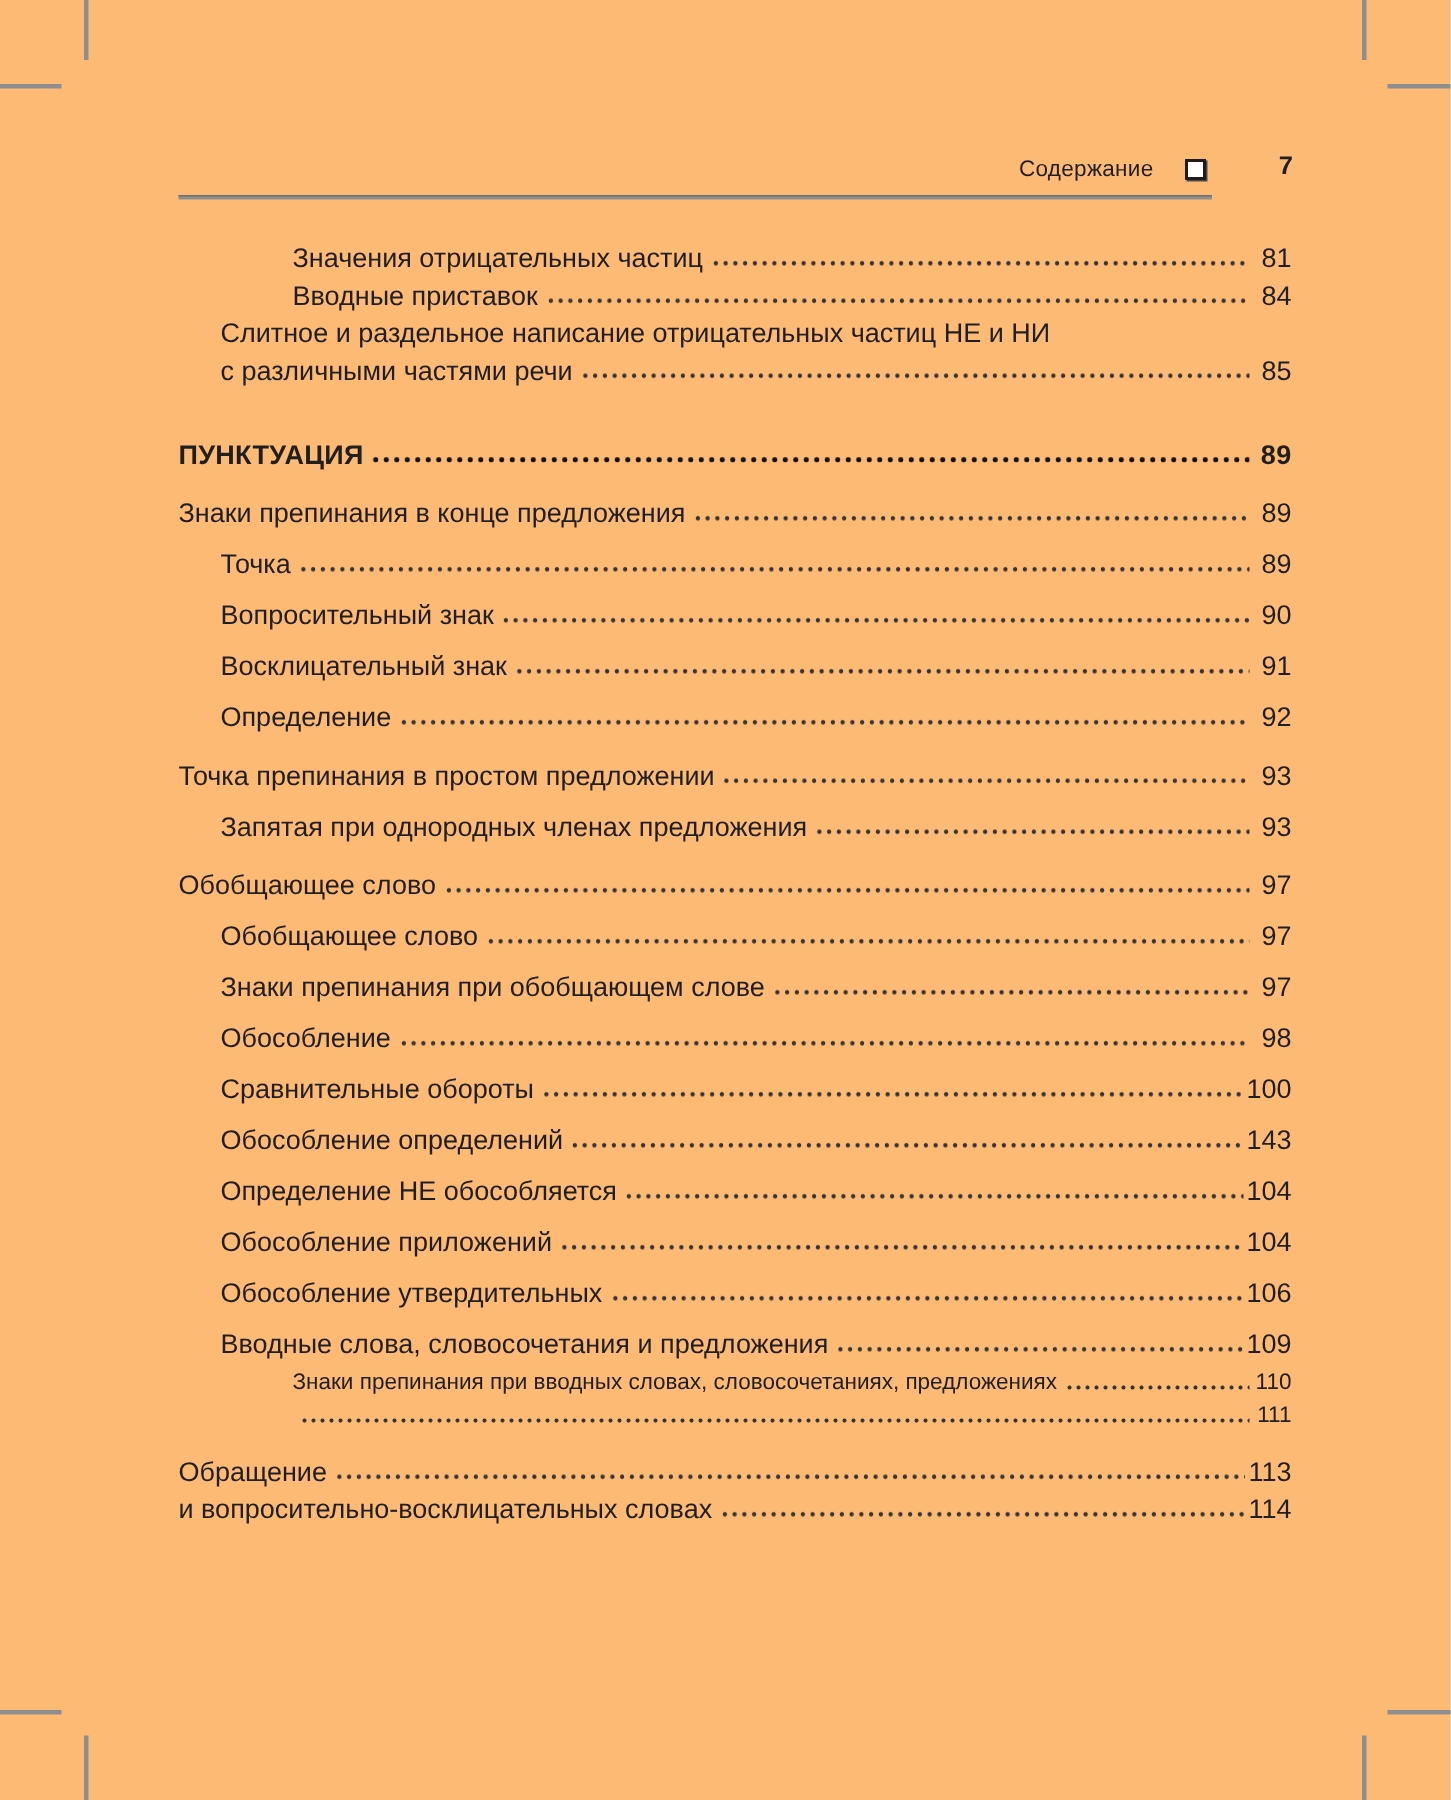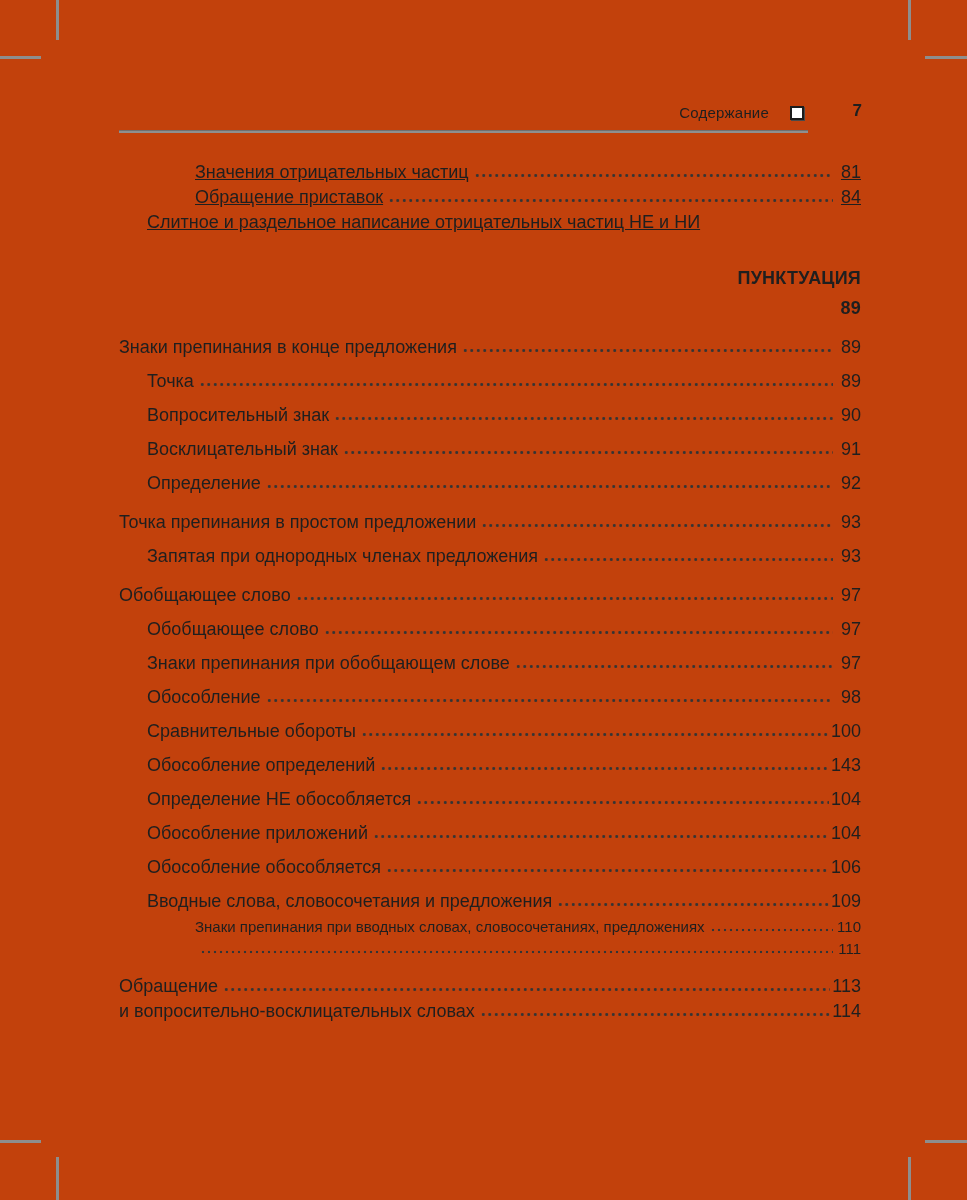--- a/index.html
+++ b/index.html
@@ -8,21 +8,21 @@
     --rule-color:#8f8f8f;
     --crop-color:#8e8e8e;
   }
   html,body{margin:0;padding:0;background:#ffffff;}
   body{
     width:967px;height:1200px;overflow:hidden;
     font-family:"Liberation Sans","DejaVu Sans",sans-serif;
     color:var(--text-color);
     -webkit-font-smoothing:antialiased;
   }
-  .page{position:relative;width:967px;height:1200px;background:#c2410c;}
+  .page{position:relative;width:967px;height:1200px;background:#fdba74;}
 
   
   .crop{position:absolute;background:var(--crop-color);}
   .crop.v{width:3px;}
   .crop.h{height:3px;}
   .crop-tl-v{left:56px;top:0;height:40px;}
   .crop-tl-h{left:0;top:56px;width:41px;}
   .crop-tr-v{left:908px;top:0;height:40px;}
   .crop-tr-h{left:925px;top:56px;width:42px;}
   .crop-bl-h{left:0;top:1140px;width:41px;}
@@ -40,31 +40,31 @@
   .header-pagenum{position:absolute;top:101px;right:105px;
     font-size:17px;font-weight:bold;}
   .header-rule{position:absolute;left:119px;top:130px;width:689px;height:3px;
     background:var(--rule-color);border-top:1px solid #6f6f6f;box-sizing:border-box;}
 
   
   .toc{position:absolute;left:119px;top:150px;width:742px;}
   .toc-row{display:flex;align-items:flex-end;font-size:18px;line-height:20px;
     white-space:nowrap;}
   .toc-row:first-child{margin-top:12px;}
-  .sp-tight{margin-top:5px;text-decoration:underline;}
+  .sp-tight{margin-top:5px;}
   .sp-normal{margin-top:14px;}
   .sp-section{margin-top:19px;}
   .sp-section-major{margin-top:36px;}
   .sp-sub{margin-top:7px;}
   .sp-sub + .sp-sub{margin-top:5px;}
   .toc-row.cont-line{margin-top:5px !important;}
   .indent-0{padding-left:0;}
   .indent-1{padding-left:28px;}
   .indent-2{padding-left:76px;}
-  .toc-row.bold{font-weight:bold;letter-spacing:.2px;flex-direction:column;}
+  .toc-row.bold{font-weight:bold;letter-spacing:.2px;}
   .toc-row.small{font-size:15px;line-height:17px;}
   .toc-text{flex:0 0 auto;}
   .dots{flex:1 1 auto;height:7px;margin:0 2px 3px 5px;
     background-image:radial-gradient(circle,#343434 1.2px,transparent 1.7px);
     background-size:6.5px 7px;background-repeat:repeat-x;
     background-position:left bottom;}
   .toc-row.bold .dots{
     background-image:radial-gradient(circle,#141414 1.5px,transparent 2px);
     background-size:7px 7px;}
   .toc-row.small .dots{margin-bottom:2.5px;height:6px;
@@ -93,27 +93,32 @@
   <span class="header-pagenum">7</span>
   <div class="header-rule"></div>
 
   <div class="toc">
       <div class="toc-row indent-2 sp-tight">
         <span class="toc-text">Значения отрицательных частиц</span>
         <span class="dots"></span>
         <span class="toc-page">81</span>
       </div>
       <div class="toc-row indent-2 sp-tight">
-        <span class="toc-text">Обращение приставок</span>
+        <span class="toc-text">Вводные приставок</span>
         <span class="dots"></span>
         <span class="toc-page">84</span>
       </div>
       <div class="toc-row indent-1 sp-tight">
         <span class="toc-text">Слитное и раздельное написание отрицательных частиц НЕ и НИ</span>
       </div>
+      <div class="toc-row indent-1 sp-tight cont-line">
+        <span class="toc-text">с различными частями речи</span>
+        <span class="dots"></span>
+        <span class="toc-page">85</span>
+      </div>
       <div class="toc-row indent-0 sp-section-major bold">
         <span class="toc-text">ПУНКТУАЦИЯ</span>
         <span class="dots"></span>
         <span class="toc-page">89</span>
       </div>
       <div class="toc-row indent-0 sp-section">
         <span class="toc-text">Знаки препинания в конце предложения</span>
         <span class="dots"></span>
         <span class="toc-page">89</span>
       </div>
@@ -181,21 +186,21 @@
         <span class="toc-text">Определение НЕ обособляется</span>
         <span class="dots"></span>
         <span class="toc-page">104</span>
       </div>
       <div class="toc-row indent-1 sp-normal">
         <span class="toc-text">Обособление приложений</span>
         <span class="dots"></span>
         <span class="toc-page">104</span>
       </div>
       <div class="toc-row indent-1 sp-normal">
-        <span class="toc-text">Обособление обособляется</span>
+        <span class="toc-text">Обособление утвердительных</span>
         <span class="dots"></span>
         <span class="toc-page">106</span>
       </div>
       <div class="toc-row indent-1 sp-normal">
         <span class="toc-text">Вводные слова, словосочетания и предложения</span>
         <span class="dots"></span>
         <span class="toc-page">109</span>
       </div>
       <div class="toc-row indent-2 sp-sub small">
         <span class="toc-text">Знаки препинания при вводных словах, словосочетаниях, предложениях</span>

